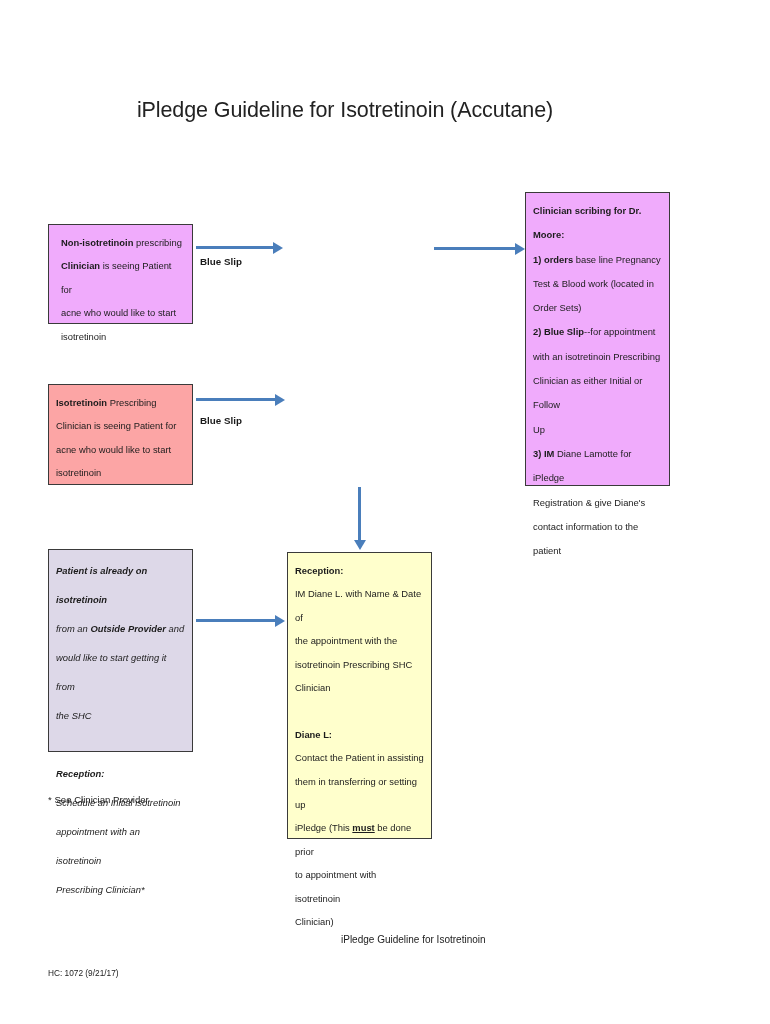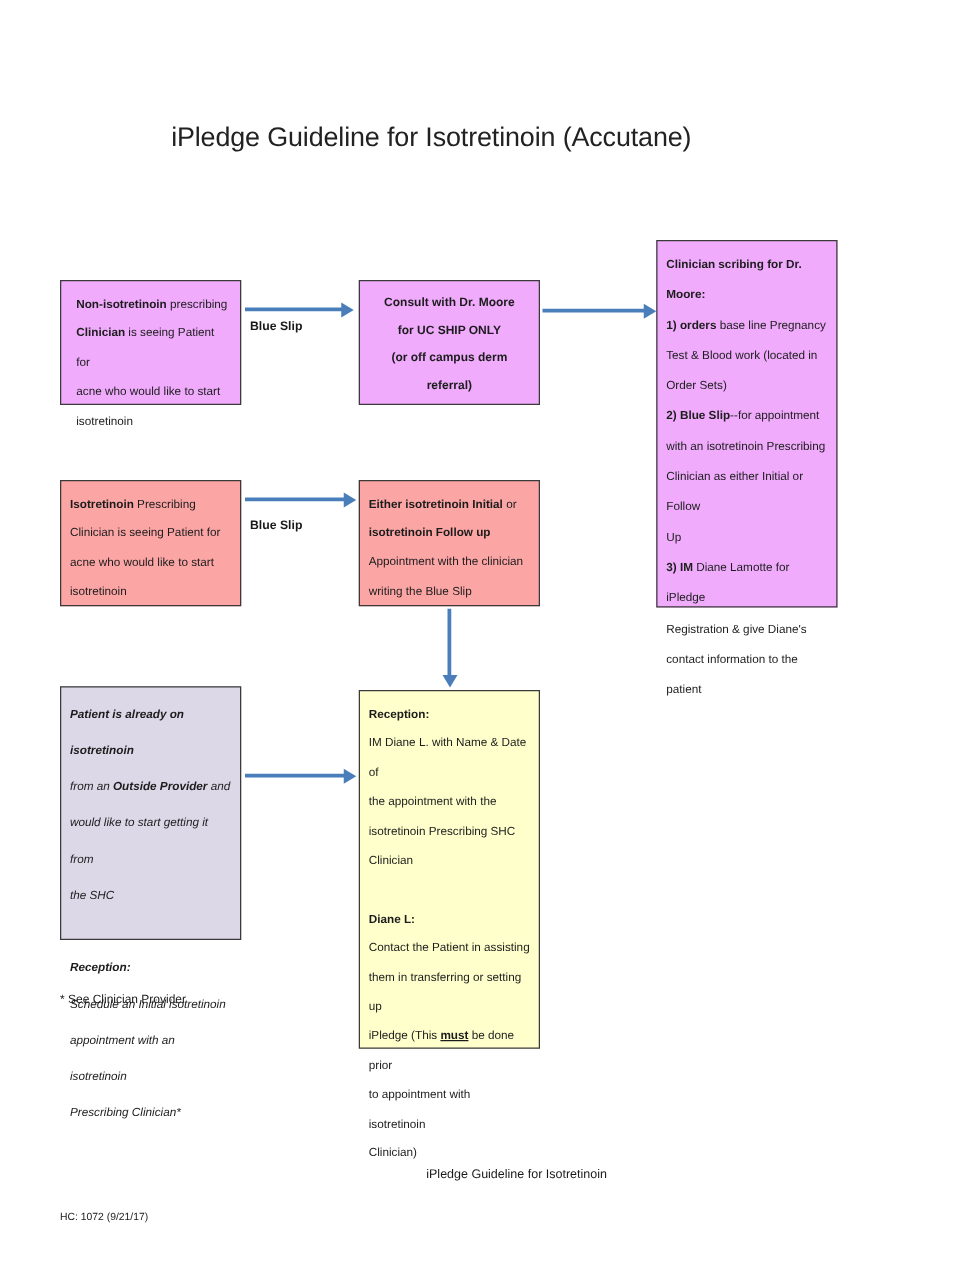--- a/index.html
+++ b/index.html
@@ -141,25 +141,20 @@
   <div class="box blue" id="box-non-iso" style="left:48px; top:224px; width:145px; height:100px;padding-left:12px;">
     <p><b>Non-isotretinoin</b> prescribing</p>
     <p><b>Clinician</b> is seeing Patient for</p>
     <p>acne who would like to start</p>
     <p>isotretinoin</p>
   </div>
 
   <div class="arrow-h" style="left:196px; top:246px; width:78px;"></div>
   <div class="edge-label" style="left:200px; top:256px;">Blue Slip</div>
 
-  <div class="box blue center" id="box-consult-moore" style="left:287px; top:224px; width:145px; height:100px;">
-    <p><b>Consult with Dr. Moore</b></p>
-    <p><b>for UC SHIP ONLY</b></p>
-    <p><b>(or off campus derm referral)</b></p>
-  </div>
 
   <div class="arrow-h" style="left:434px; top:247px; width:82px;"></div>
 
   <div class="box blue" id="box-clinician-scribing" style="left:525px; top:192px; width:145px; height:294px;">
     <p><b>Clinician scribing for Dr. Moore:</b></p>
     <p><b>1) orders</b> base line Pregnancy</p>
     <p>Test &amp; Blood work (located in</p>
     <p>Order Sets)</p>
     <p><b>2) Blue Slip</b>--for appointment</p>
     <p>with an isotretinoin Prescribing</p>
@@ -174,26 +169,20 @@
   <div class="box green" id="box-iso-presc" style="left:48px; top:384px; width:145px; height:101px;">
     <p><b>Isotretinoin</b> Prescribing</p>
     <p>Clinician  is seeing Patient for</p>
     <p>acne who would like to start</p>
     <p>isotretinoin</p>
   </div>
 
   <div class="arrow-h" style="left:196px; top:398px; width:80px;"></div>
   <div class="edge-label" style="left:200px; top:415px;">Blue Slip</div>
 
-  <div class="box green" id="box-either-initial" style="left:287px; top:384px; width:145px; height:101px;">
-    <p><b>Either isotretinoin Initial</b> or</p>
-    <p><b>isotretinoin Follow up</b></p>
-    <p>Appointment with the clinician</p>
-    <p>writing the Blue Slip</p>
-  </div>
 
   <div class="arrow-v" style="left:358px; top:487px; height:54px;"></div>
 
   <div class="box lav" id="box-patient-outside" style="left:48px; top:549px; width:145px; height:203px;">
     <p><b>Patient is already on isotretinoin</b></p>
     <p>from an <b>Outside Provider</b> and</p>
     <p>would like to start getting it from</p>
     <p>the  SHC</p>
     <p>&nbsp;</p>
     <p><b>Reception:</b></p>

